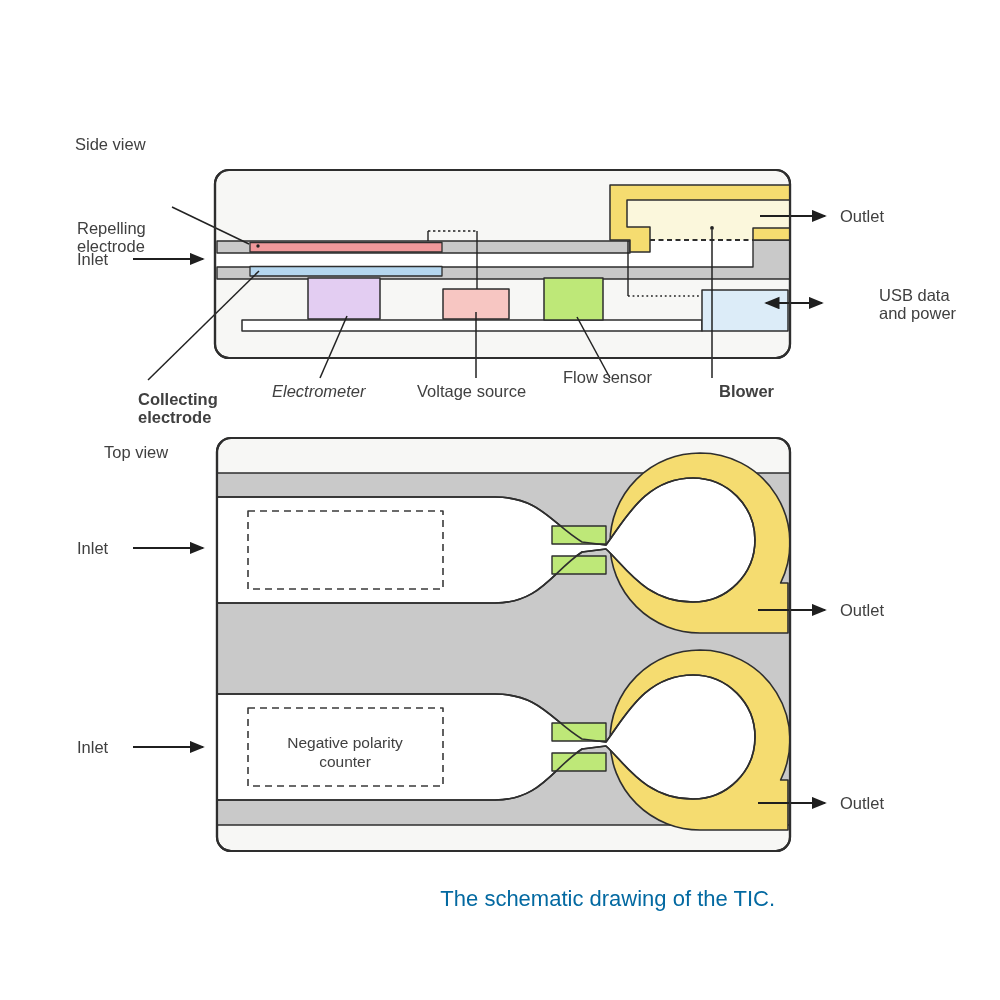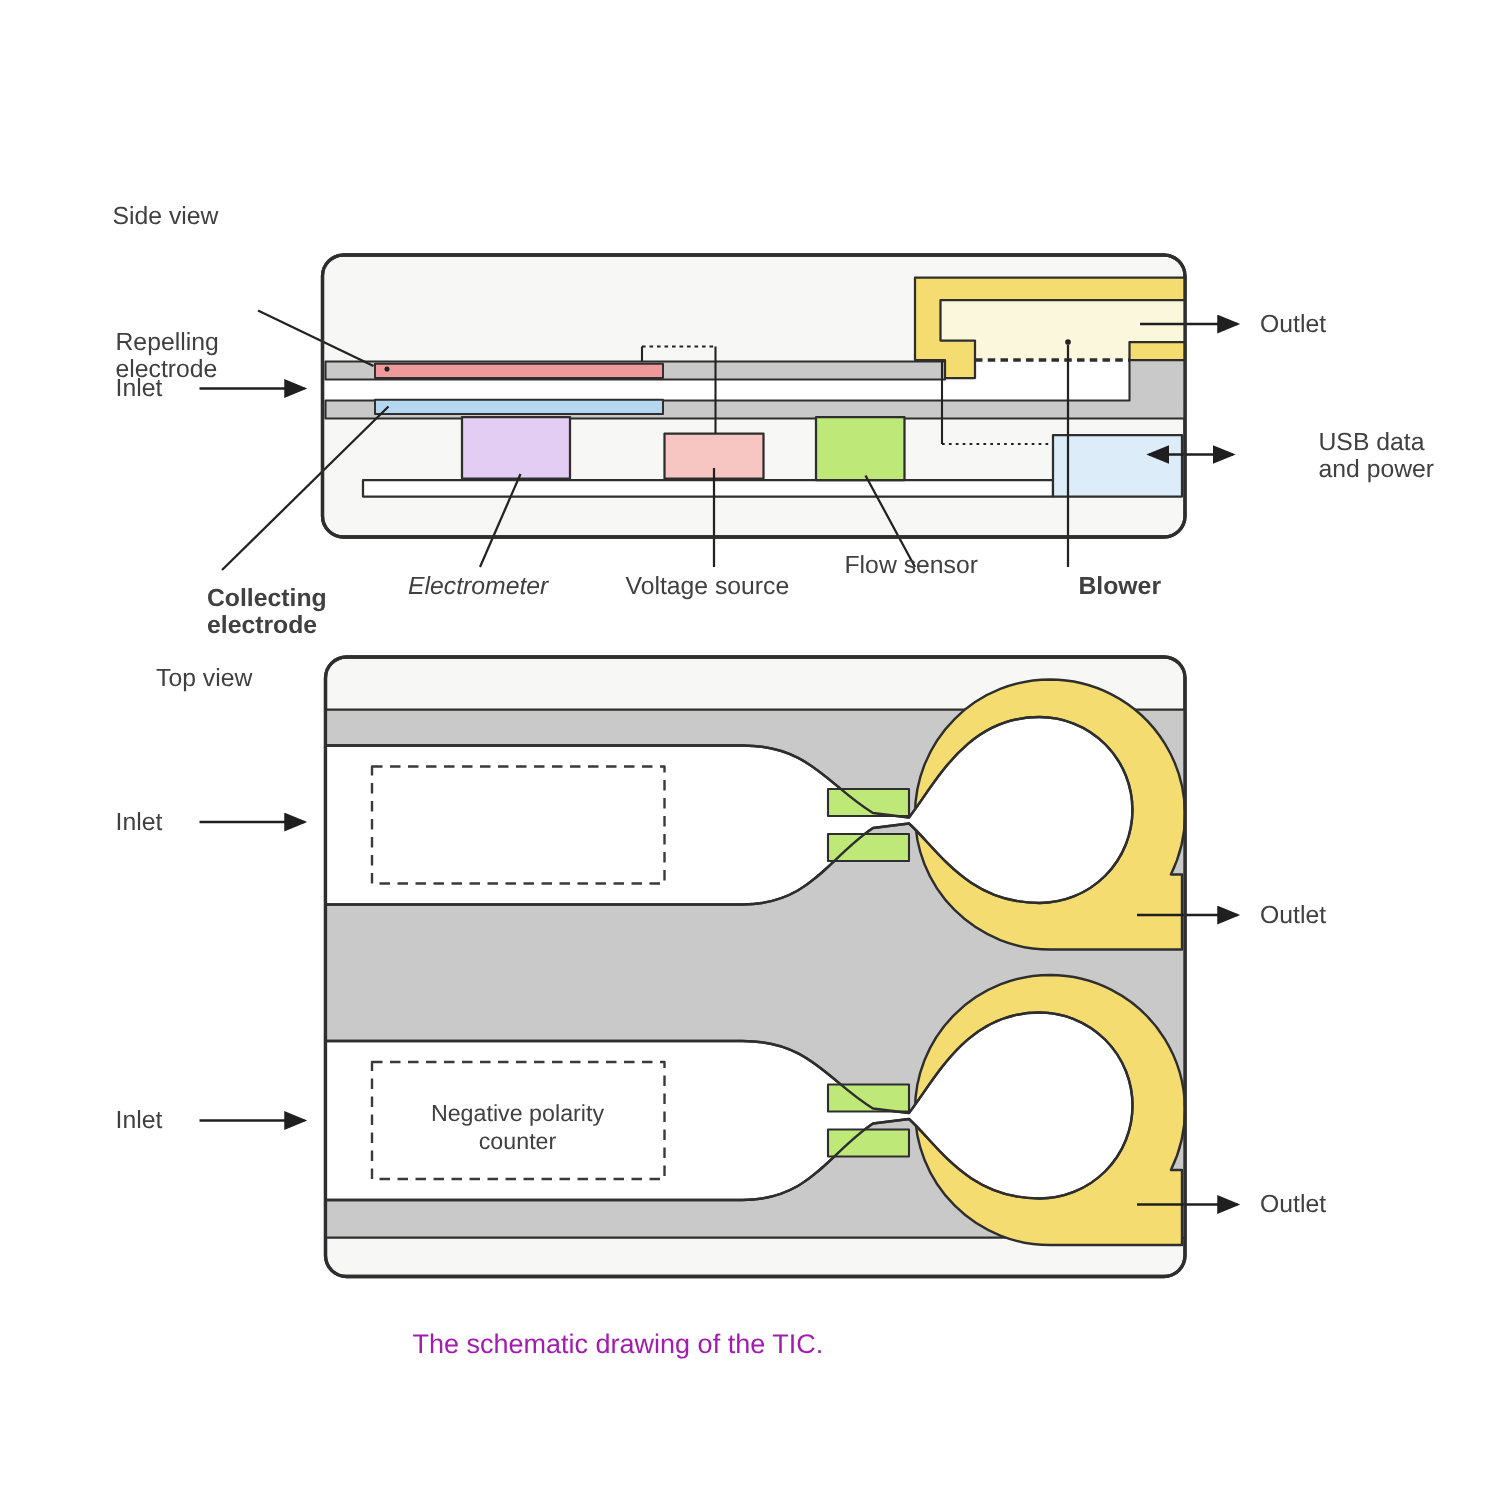--- a/index.html
+++ b/index.html
@@ -5,22 +5,22 @@
   html,body{margin:0;padding:0;background:#ffffff;}
   .canvas{
     position:relative;width:1000px;height:1000px;background:#ffffff;
     font-family:"Liberation Sans", sans-serif;color:#1f1f1f;overflow:hidden;
   }
   .canvas svg{position:absolute;left:0;top:0;}
   .lbl{position:absolute;font-size:16.5px;line-height:18px;color:#404040;white-space:nowrap;}
   .lbl.wrap{white-space:normal;}
   .lbl.bold{font-weight:normal;}
   .lbl.center{text-align:center;}
-  .caption{position:absolute;left:275px;top:886px;width:500px;text-align:left;
-    font-size:18px;color:#a21caf;}
+  .caption{position:absolute;left:275px;top:886px;width:500px;text-align:right;
+    font-size:22px;color:#0369a1;}
 </style>
 </head>
 <body>
 
 <div class="canvas">
 
   <svg width="1000" height="1000" viewBox="0 0 1000 1000">
     <defs>
       <marker id="ah" markerWidth="9" markerHeight="8" refX="7.5" refY="3.5" orient="auto-start-reverse">
         <polygon points="0,0 8.5,3.5 0,7" fill="#1f1f1f"></polygon>

